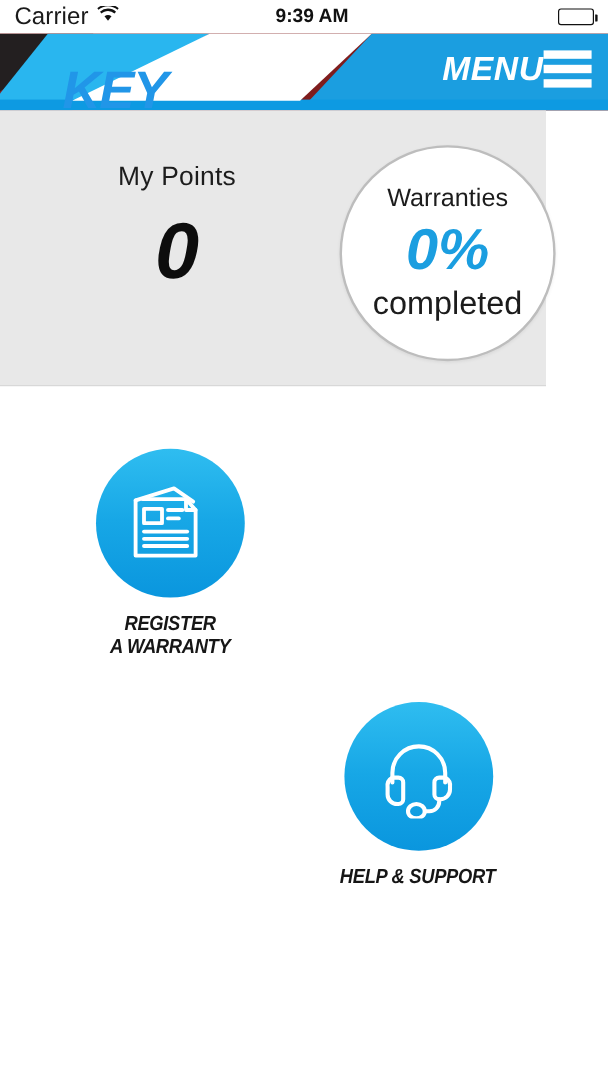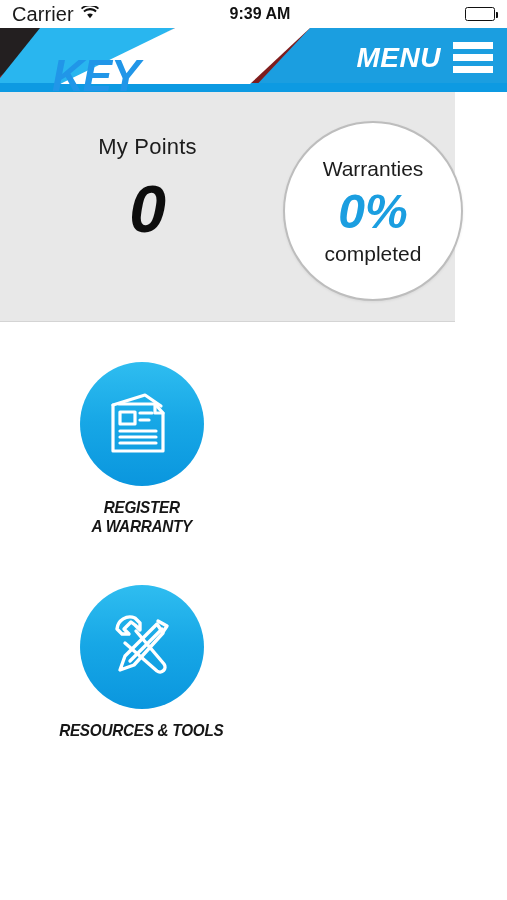--- a/index.html
+++ b/index.html
@@ -43,21 +43,21 @@
   .header-svg{ position:absolute; top:0; left:0; }
   .logo-text{
     position:absolute; left:52px; top:26px;
     font-size:44px; font-weight:bold; font-style:italic;
     color:#2196e8; letter-spacing:-1px; line-height:1;
     font-family:"Liberation Sans", sans-serif;
     -webkit-text-stroke:0;
   }
   .menu-wrap{
     position:absolute; right:14px; top:14px;
-    display:flex; align-items:center; gap:12px;
+    display:flex; align-items:center; 
   }
   .menu-label{
     color:#ffffff; font-size:28px; font-weight:bold; font-style:italic;
     letter-spacing:0.5px; line-height:1;
   }
   .hamburger{ display:flex; flex-direction:column; gap:5px; }
   .hamburger span{ display:block; width:40px; height:7px; background:#ffffff; }
 
   
   .stats{
@@ -79,32 +79,32 @@
     width:180px; height:180px; border-radius:50%;
     background:#ffffff; border:2px solid #bdbdbd;
     display:flex; flex-direction:column; align-items:center; justify-content:center;
     box-shadow:0 1px 3px rgba(0,0,0,0.07);
   }
   .w-title{ font-size:21px; color:#1c1c1c; line-height:1; }
   .w-pct{
     font-size:48px; font-weight:bold; font-style:italic;
     color:#1b9ee0; line-height:1; margin:9px 0 7px;
   }
-  .w-sub{ font-size:21px; color:#1c1c1c; line-height:1; }
+  .w-sub{ font-size:27px; color:#1c1c1c; line-height:1; }
 
   
   .grid{
     position:absolute; top:322px; left:0; width:507px; height:440px;
     background:#ffffff;
   }
   .tile{
     position:absolute; width:253px;
     display:flex; flex-direction:column; align-items:center;
   }
-  .tile-r1{ top:40px; } .tile-r2{ top:263px; }
+  .tile-r1{ top:52px; } .tile-r2{ top:263px; }
   .tile-c1{ left:15px; } .tile-c2{ left:222px; }
 
   .tile-circle{
     width:124px; height:124px; border-radius:50%;
     background:linear-gradient(180deg,#2fbdf0 0%,#17a7e6 48%,#0a96de 100%);
     display:flex; align-items:center; justify-content:center;
   }
   .tile-label{
     margin-top:12px; text-align:center;
     font-size:17px; font-weight:bold; font-style:italic;
@@ -189,33 +189,36 @@
         </g>
       </svg>
     </div>
     <div class="tile-label">
       <div>REGISTER</div>
       <div>A WARRANTY</div>
     </div>
   </div>
 
 
-  <div class="tile tile-r2 tile-c1">
+
+  <div class="tile tile-r2 tile-c2">
     <div class="tile-circle">
       <svg width="72" height="70" viewBox="0 0 72 70">
         <g fill="none" stroke="#ffffff" stroke-width="3.4" stroke-linejoin="round" stroke-linecap="round">
 
-          <path d="M25 10 L18 17 L23 22 L16 22 L11 17 A13 13 0 0 1 29 6 L34 11 L34 18 L29 13 Z"></path>
-          <path d="M30 19 L58 52 A5 5 0 0 1 51 59 L19 31"></path>
-
-          <path d="M52 9 L61 14 L57 20"></path>
-          <path d="M56 17 L24 49"></path>
-          <path d="M51 12 L19 44 L14 58 L28 53 L57 21 Z"></path>
+          <path d="M14 40 V32 A22 22 0 0 1 58 32 V40"></path>
+
+          <path d="M14 36 h5 a4 4 0 0 1 4 4 v14 a4 4 0 0 1 -4 4 h-1 a8 8 0 0 1 -8 -8 v-6 a8 8 0 0 1 4 -8 z"></path>
+
+          <path d="M58 36 h-5 a4 4 0 0 0 -4 4 v10 a4 4 0 0 0 4 4 h1 a8 8 0 0 0 8 -8 v-2 a8 8 0 0 0 -4 -8 z"></path>
+
+          <path d="M53 54 v2 a8 8 0 0 1 -8 8 h-4"></path>
+
+          <ellipse cx="34" cy="64" rx="7" ry="6"></ellipse>
         </g>
       </svg>
     </div>
     <div class="tile-label">
-      <div>RESOURCES &amp; TOOLS</div>
-    </div>
-  </div>
-
+      <div>HELP &amp; SUPPORT</div>
+    </div>
+  </div>
 
 </div>
 
 </body></html>

